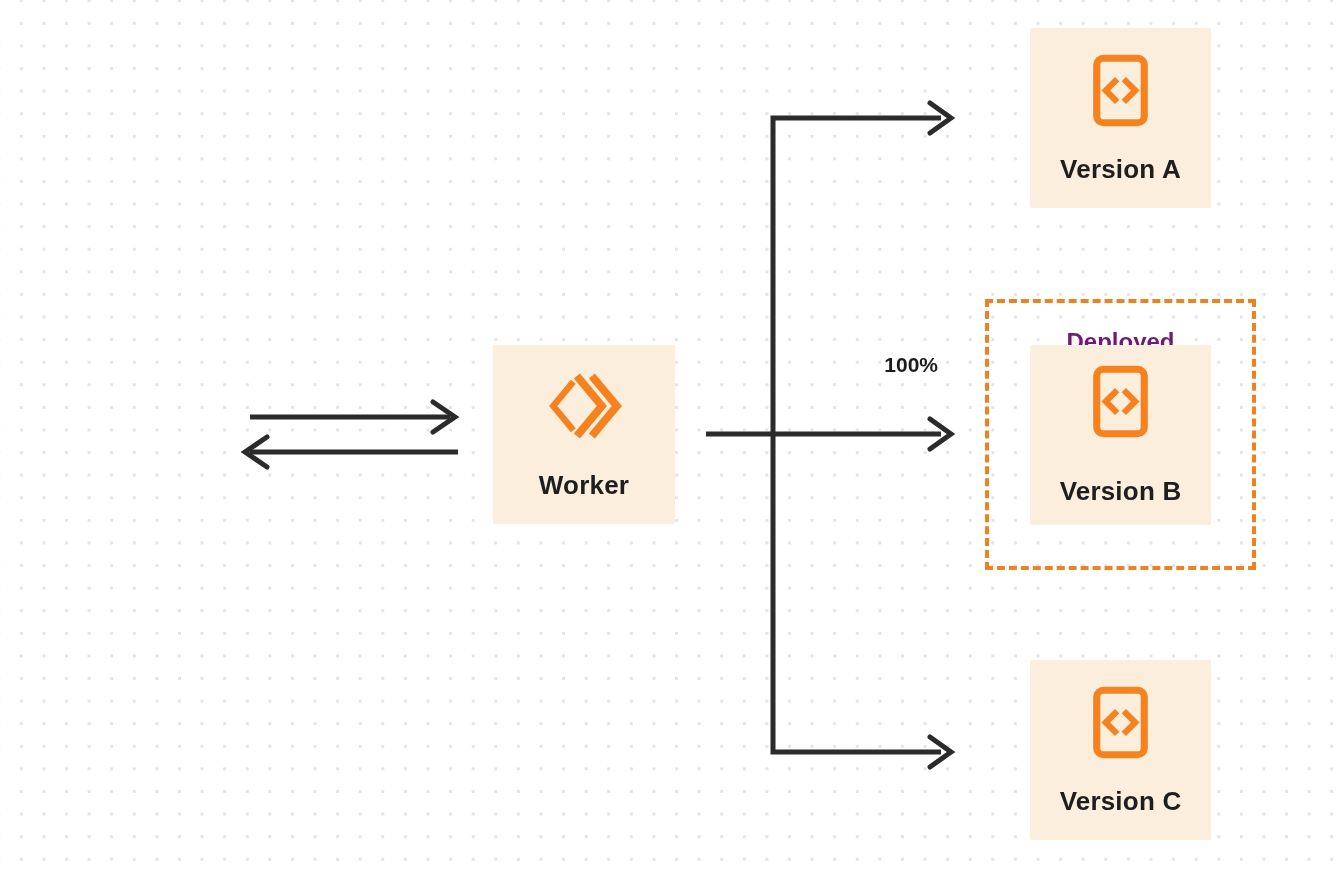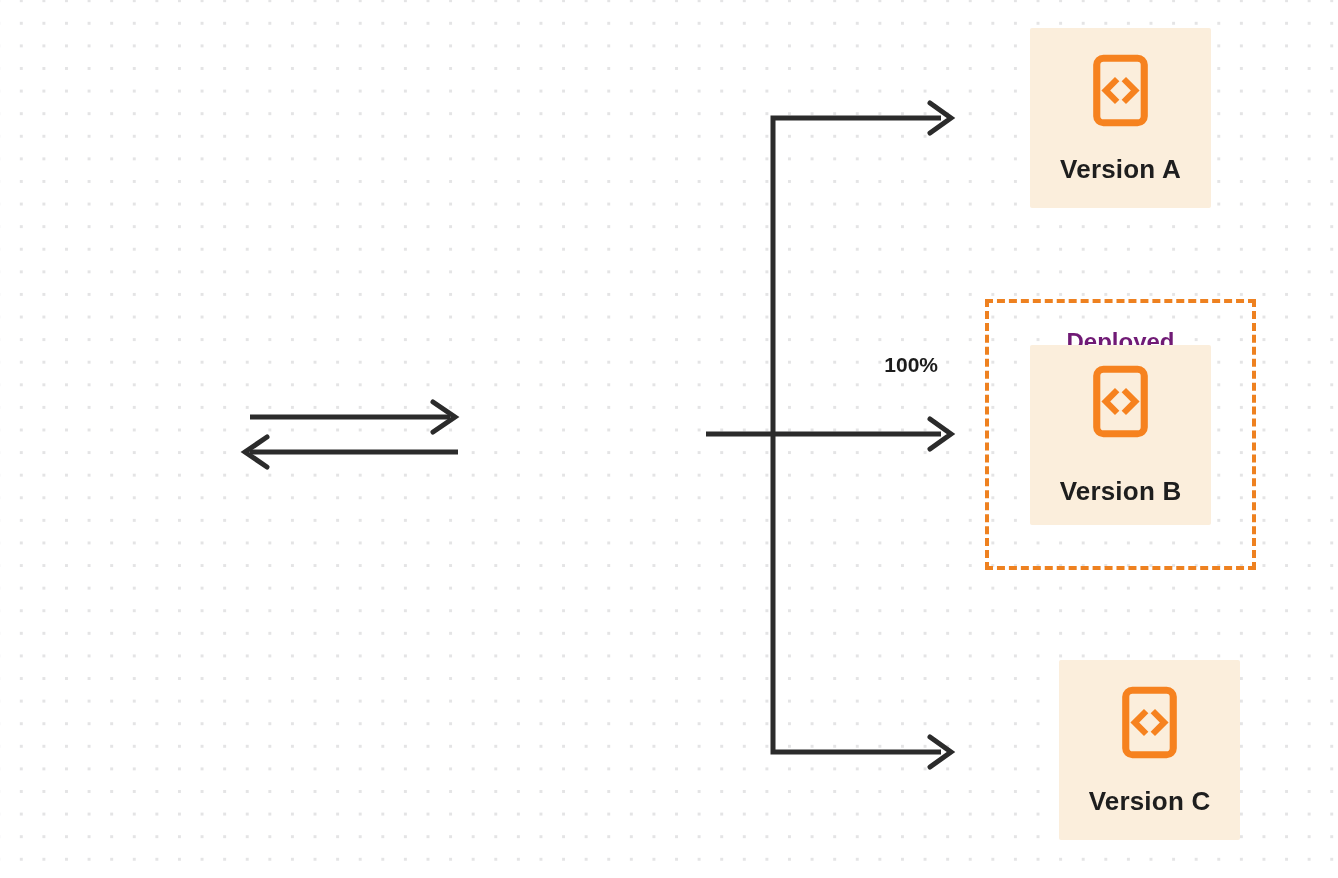--- a/index.html
+++ b/index.html
@@ -61,21 +61,21 @@
   }
   .worker-icon { display: block; line-height: 0; }
 
   .version {
     width: 181px; height: 180px;
     background: #fbeedc;
     gap: 25px;
   }
   .version-a { left: 1030px; top: 28px; }
   .version-b { left: 1030px; top: 345px; gap: 36px; }
-  .version-c { left: 1030px; top: 660px; margin-left: 29px; }
+  .version-c { left: 1030px; top: 660px; }
   .version-icon { display: block; line-height: 0; }
 
   .traffic-label {
     position: absolute;
     left: 778px; top: 350px;
     width: 160px;
     text-align: right;
     color: #1c1c1c;
     font-weight: 700;
   }
@@ -121,20 +121,32 @@
     <path class="head" d="M930,103 L951,118 L930,133"></path>
     <path class="head" d="M930,419 L951,434 L930,449"></path>
     <path class="head" d="M930,737 L951,752 L930,767"></path>
   </svg>
 
   <div class="deployed-box">
     <div class="deployed-label">Deployed</div>
   </div>
 
 
+  <div class="node worker">
+    <span class="worker-icon">
+      <svg width="80" height="76" viewBox="0 0 112 100" xmlns="http://www.w3.org/2000/svg">
+        <g fill="none" stroke="#f6821f" stroke-linejoin="miter" stroke-linecap="butt">
+          <path d="M41,16 L13,50 L41,84" stroke-width="9"></path>
+          <path d="M46,8 L81,50 L46,92" stroke-width="11"></path>
+          <path d="M67,8 L102,50 L67,92" stroke-width="11"></path>
+        </g>
+      </svg>
+    </span>
+    <div class="node-label">Worker</div>
+  </div>
 
   <div class="traffic-label">
     <div class="traffic-percent">100%</div>
   </div>
 
   <div class="node version version-a">
     <span class="version-icon">
       <svg width="57" height="77" viewBox="0 0 60 78" xmlns="http://www.w3.org/2000/svg">
         <g fill="none" stroke="#f6821f" stroke-linejoin="miter" stroke-linecap="butt">
           <rect x="5" y="5" width="50" height="68" rx="7" stroke-width="7.5"></rect>

